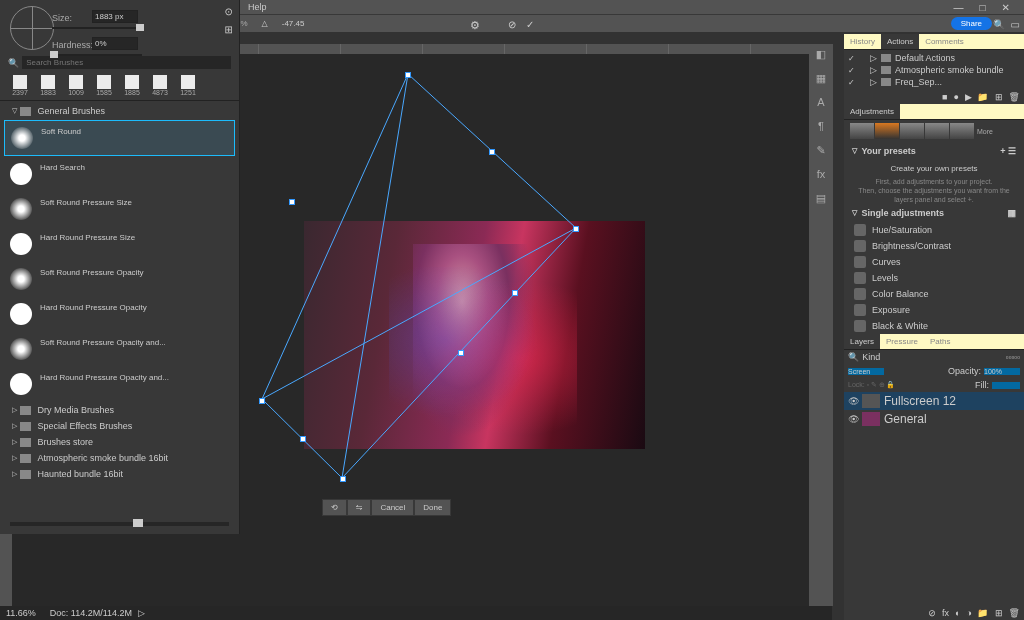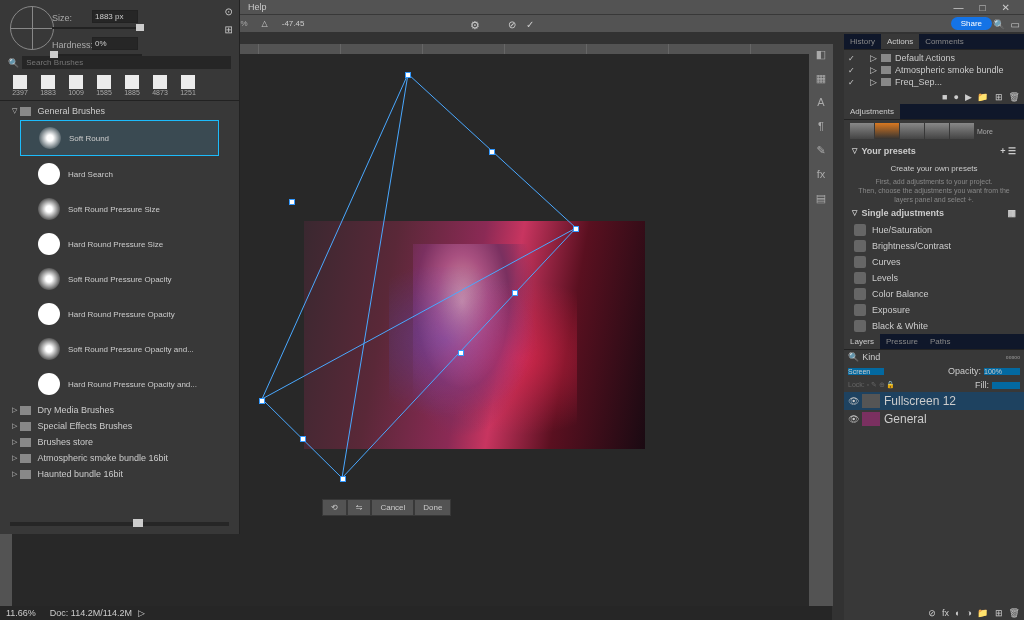--- a/index.html
+++ b/index.html
@@ -22,21 +22,21 @@
 .param input{background:#262626;border:1px solid #222;color:#ccc;width:46px;font-size:8px;padding:1px 2px}
 .search-box{margin:6px 8px;display:flex;align-items:center}
 .search-box input{background:#262626;border:none;flex:1;font-size:8px;padding:2px 4px;color:#888}
 .brush-presets{display:flex;gap:4px;margin:4px 8px}
 .brush-presets .bp{width:24px;display:flex;flex-direction:column;align-items:center}
 .brush-presets .bp .ico{width:14px;height:14px;background:#fff;opacity:.9}
 .brush-presets .bp .sz{font-size:7px;color:#aaa}
 .folder{margin:0 4px;padding:3px 8px;font-size:8px;display:flex;align-items:center}
 .folder .arr{margin-right:3px;font-size:7px}
 .folder .fi{width:11px;height:9px;background:#888;margin-right:6px}
-.brush-item{display:flex;align-items:center;padding:6px 18px;margin:1px 20px}
+.brush-item{display:flex;align-items:flex-start;padding:6px 6px;margin:1px 4px}
 .brush-item.selected{border:1px solid #1cbcfc;background:#3a4a52}
 .brush-item .circ{width:22px;height:22px;background:#fff;border-radius:50%;margin-right:8px}
 .brush-item .circ.soft{background:radial-gradient(circle,#fff 20%,transparent 80%)}
 .brush-item .nm{font-size:8px}
 .slider-bot{position:absolute;bottom:8px;left:10px;right:10px;height:4px;background:#262626}
 .slider-bot .thumb{position:absolute;left:56%;top:-3px;width:10px;height:8px;background:#ccc}
 
 .main-canvas{position:absolute;left:12px;top:44px;width:820px;height:562px;background:#282828}
 .ruler-h{position:absolute;left:12px;top:44px;width:820px;height:10px;background:#535353;font-size:6px;color:#777;display:flex;overflow:hidden}
 .ruler-h span{flex:1;border-left:1px solid #666;padding-left:2px}
@@ -49,21 +49,21 @@
 .free-xform{position:absolute;left:260px;top:72px;width:320px;height:410px;pointer-events:none}
 .free-xform svg{width:100%;height:100%}
 .handle{position:absolute;width:6px;height:6px;background:#fff;border:1px solid #39f}
 .tool-bar-bot{position:absolute;left:322px;top:499px;display:flex;background:#535353}
 .tool-bar-bot button{background:#535353;border:1px solid #383838;color:#ccc;padding:3px 8px;font-size:8px}
 
 .right-tool-strip{position:absolute;left:809px;top:44px;width:24px;height:562px;background:#535353;display:flex;flex-direction:column;align-items:center;padding-top:4px;gap:10px}
 .right-tool-strip .ti{width:14px;height:14px;color:#aaa;font-size:11px;text-align:center}
 
 .right-panels{position:absolute;right:0;top:34px;width:180px;height:586px;background:#383838;display:flex;flex-direction:column}
-.panel-tabs{display:flex;background:#0f172a;border-bottom:1px solid #222}
+.panel-tabs{display:flex;background:#fef9c3;border-bottom:1px solid #222}
 .panel-tabs span{padding:3px 6px;font-size:8px;color:#888}
 .panel-tabs span.active{background:#383838;color:#ccc}
 .action-list{padding:2px 0;font-size:8px;max-height:50px;overflow:hidden}
 .action-row{display:flex;align-items:center;padding:1px 4px}
 .action-row .ck{width:8px;height:8px;margin-right:4px;font-size:8px}
 .action-row .fi2{width:10px;height:8px;background:#888;margin:0 4px}
 .panel-footer{display:flex;justify-content:flex-end;padding:2px 4px;gap:6px;font-size:9px;color:#888}
 .section-h{padding:4px 8px;font-size:8px;font-weight:bold;display:flex;align-items:center}
 .section-h .chev{margin-right:4px;font-size:7px}
 .preset-thumbs{display:flex;padding:3px 6px;gap:1px}

